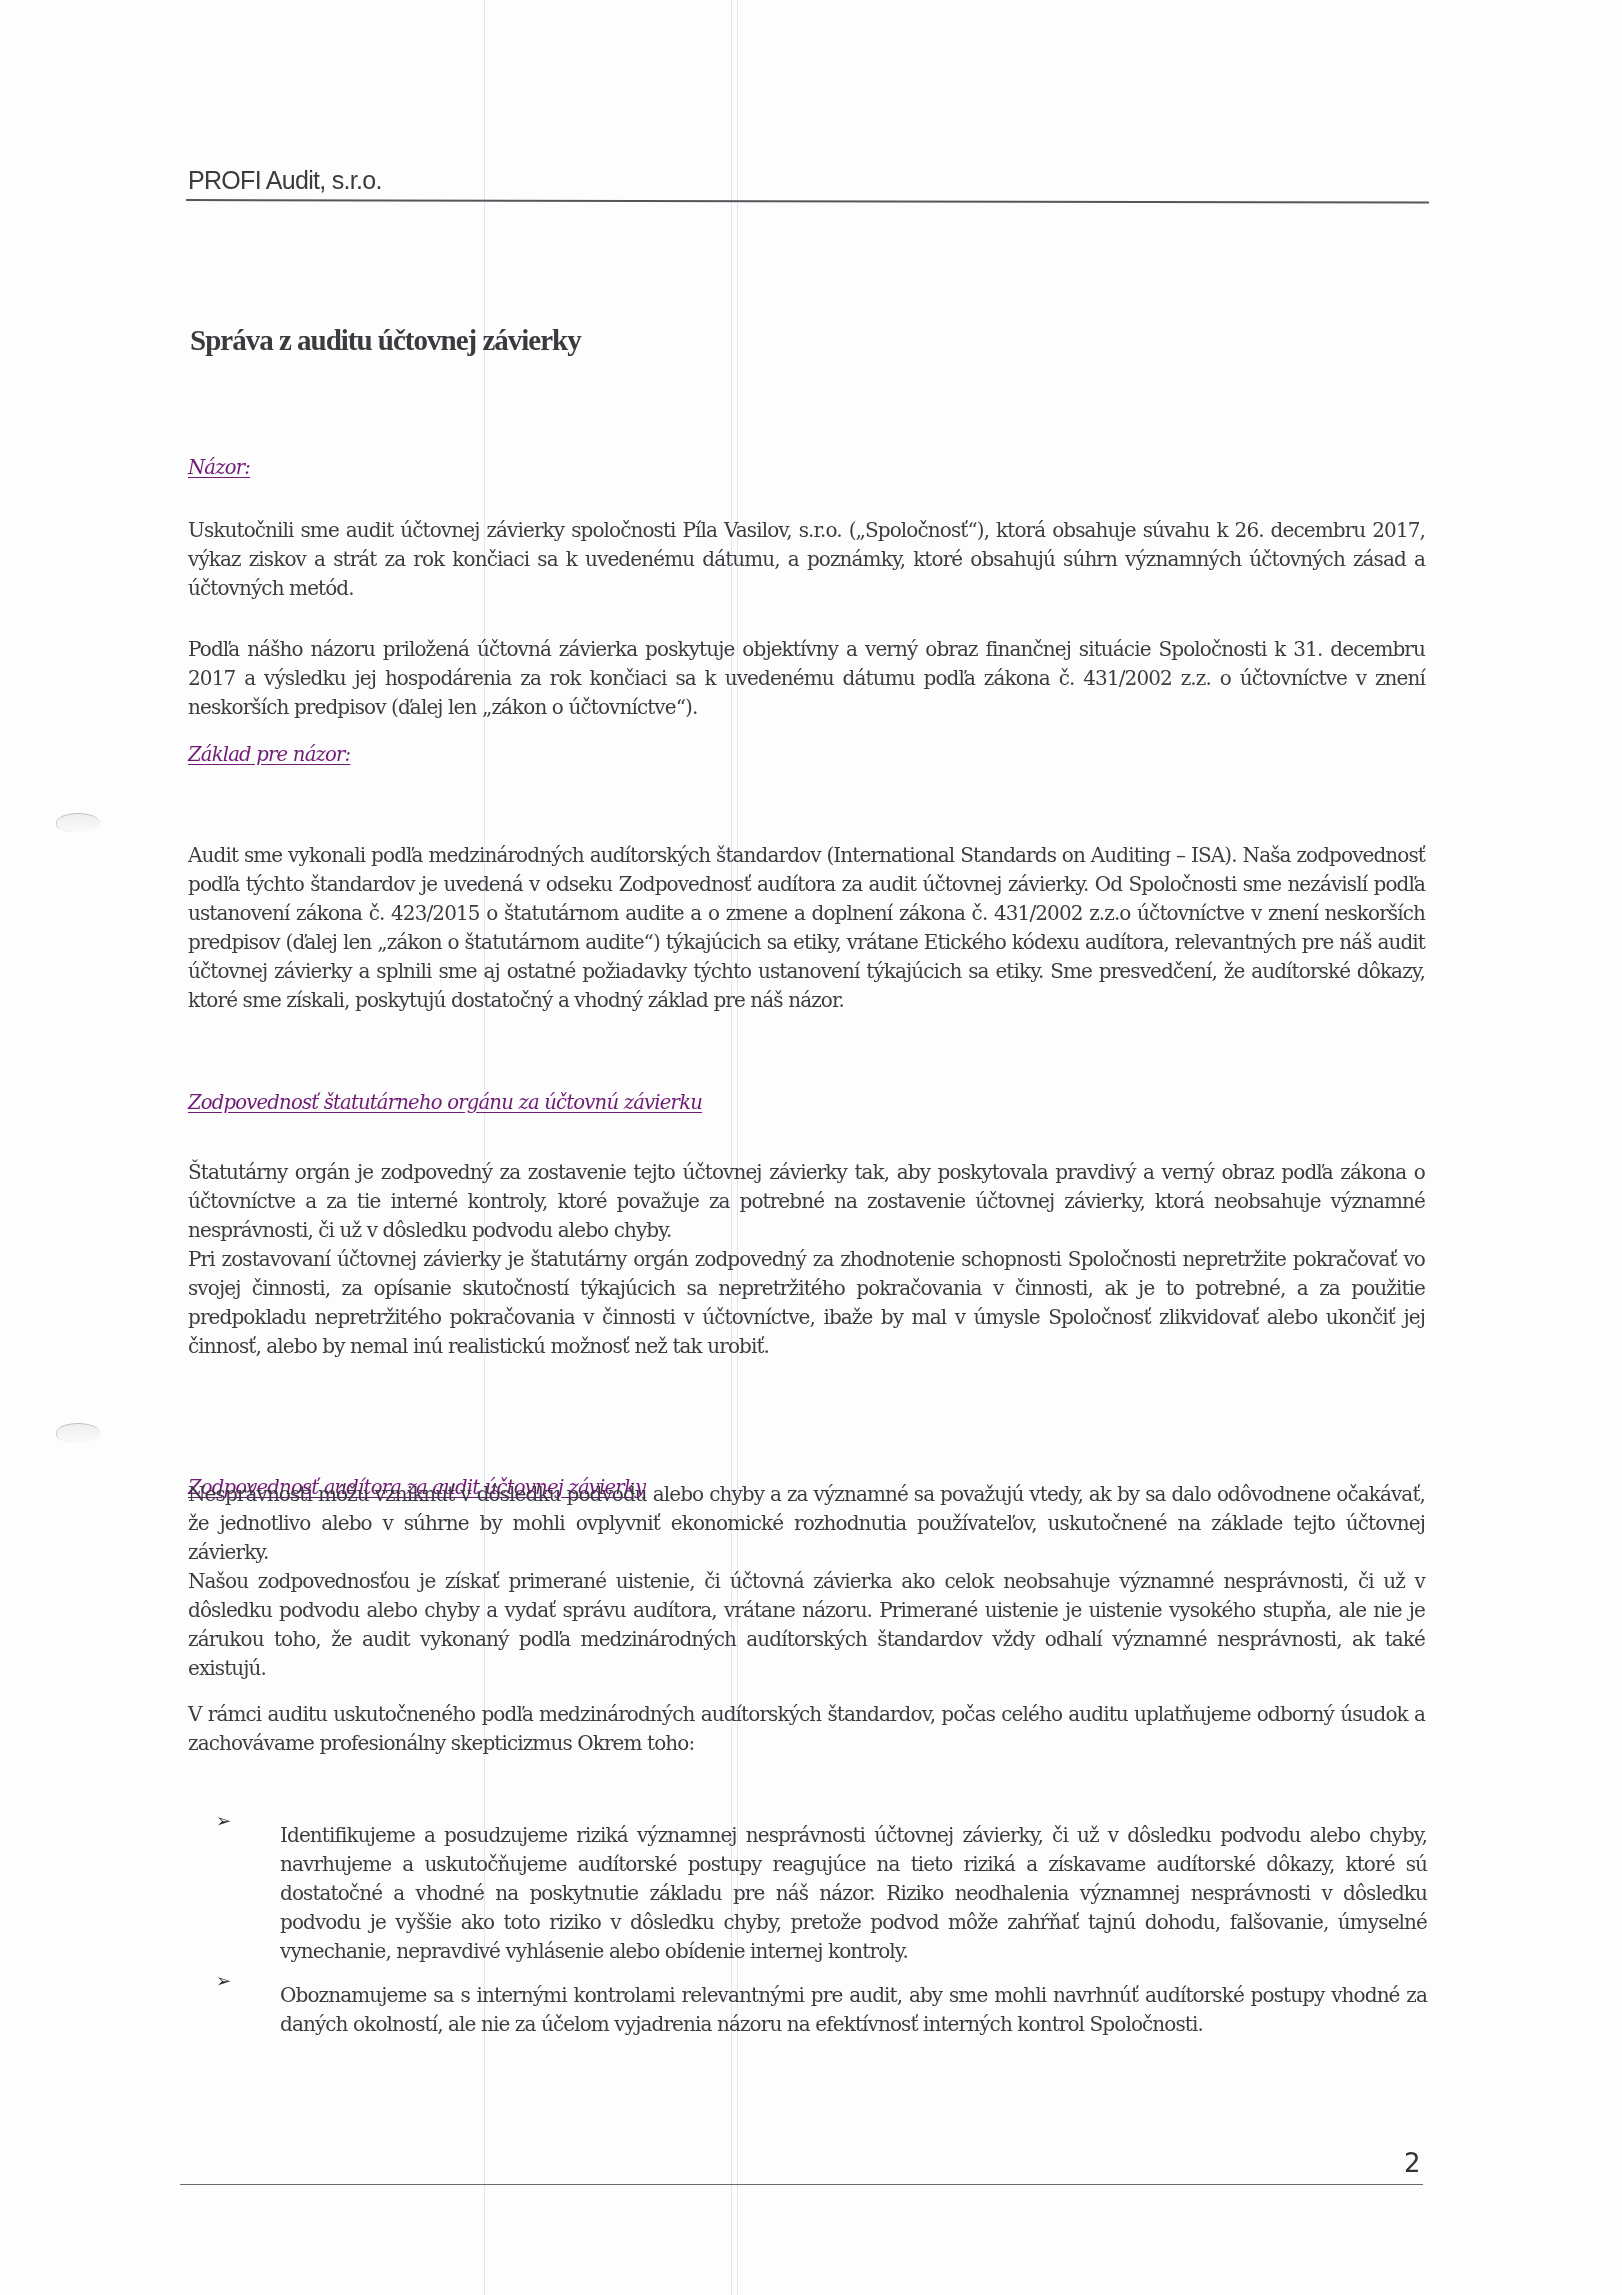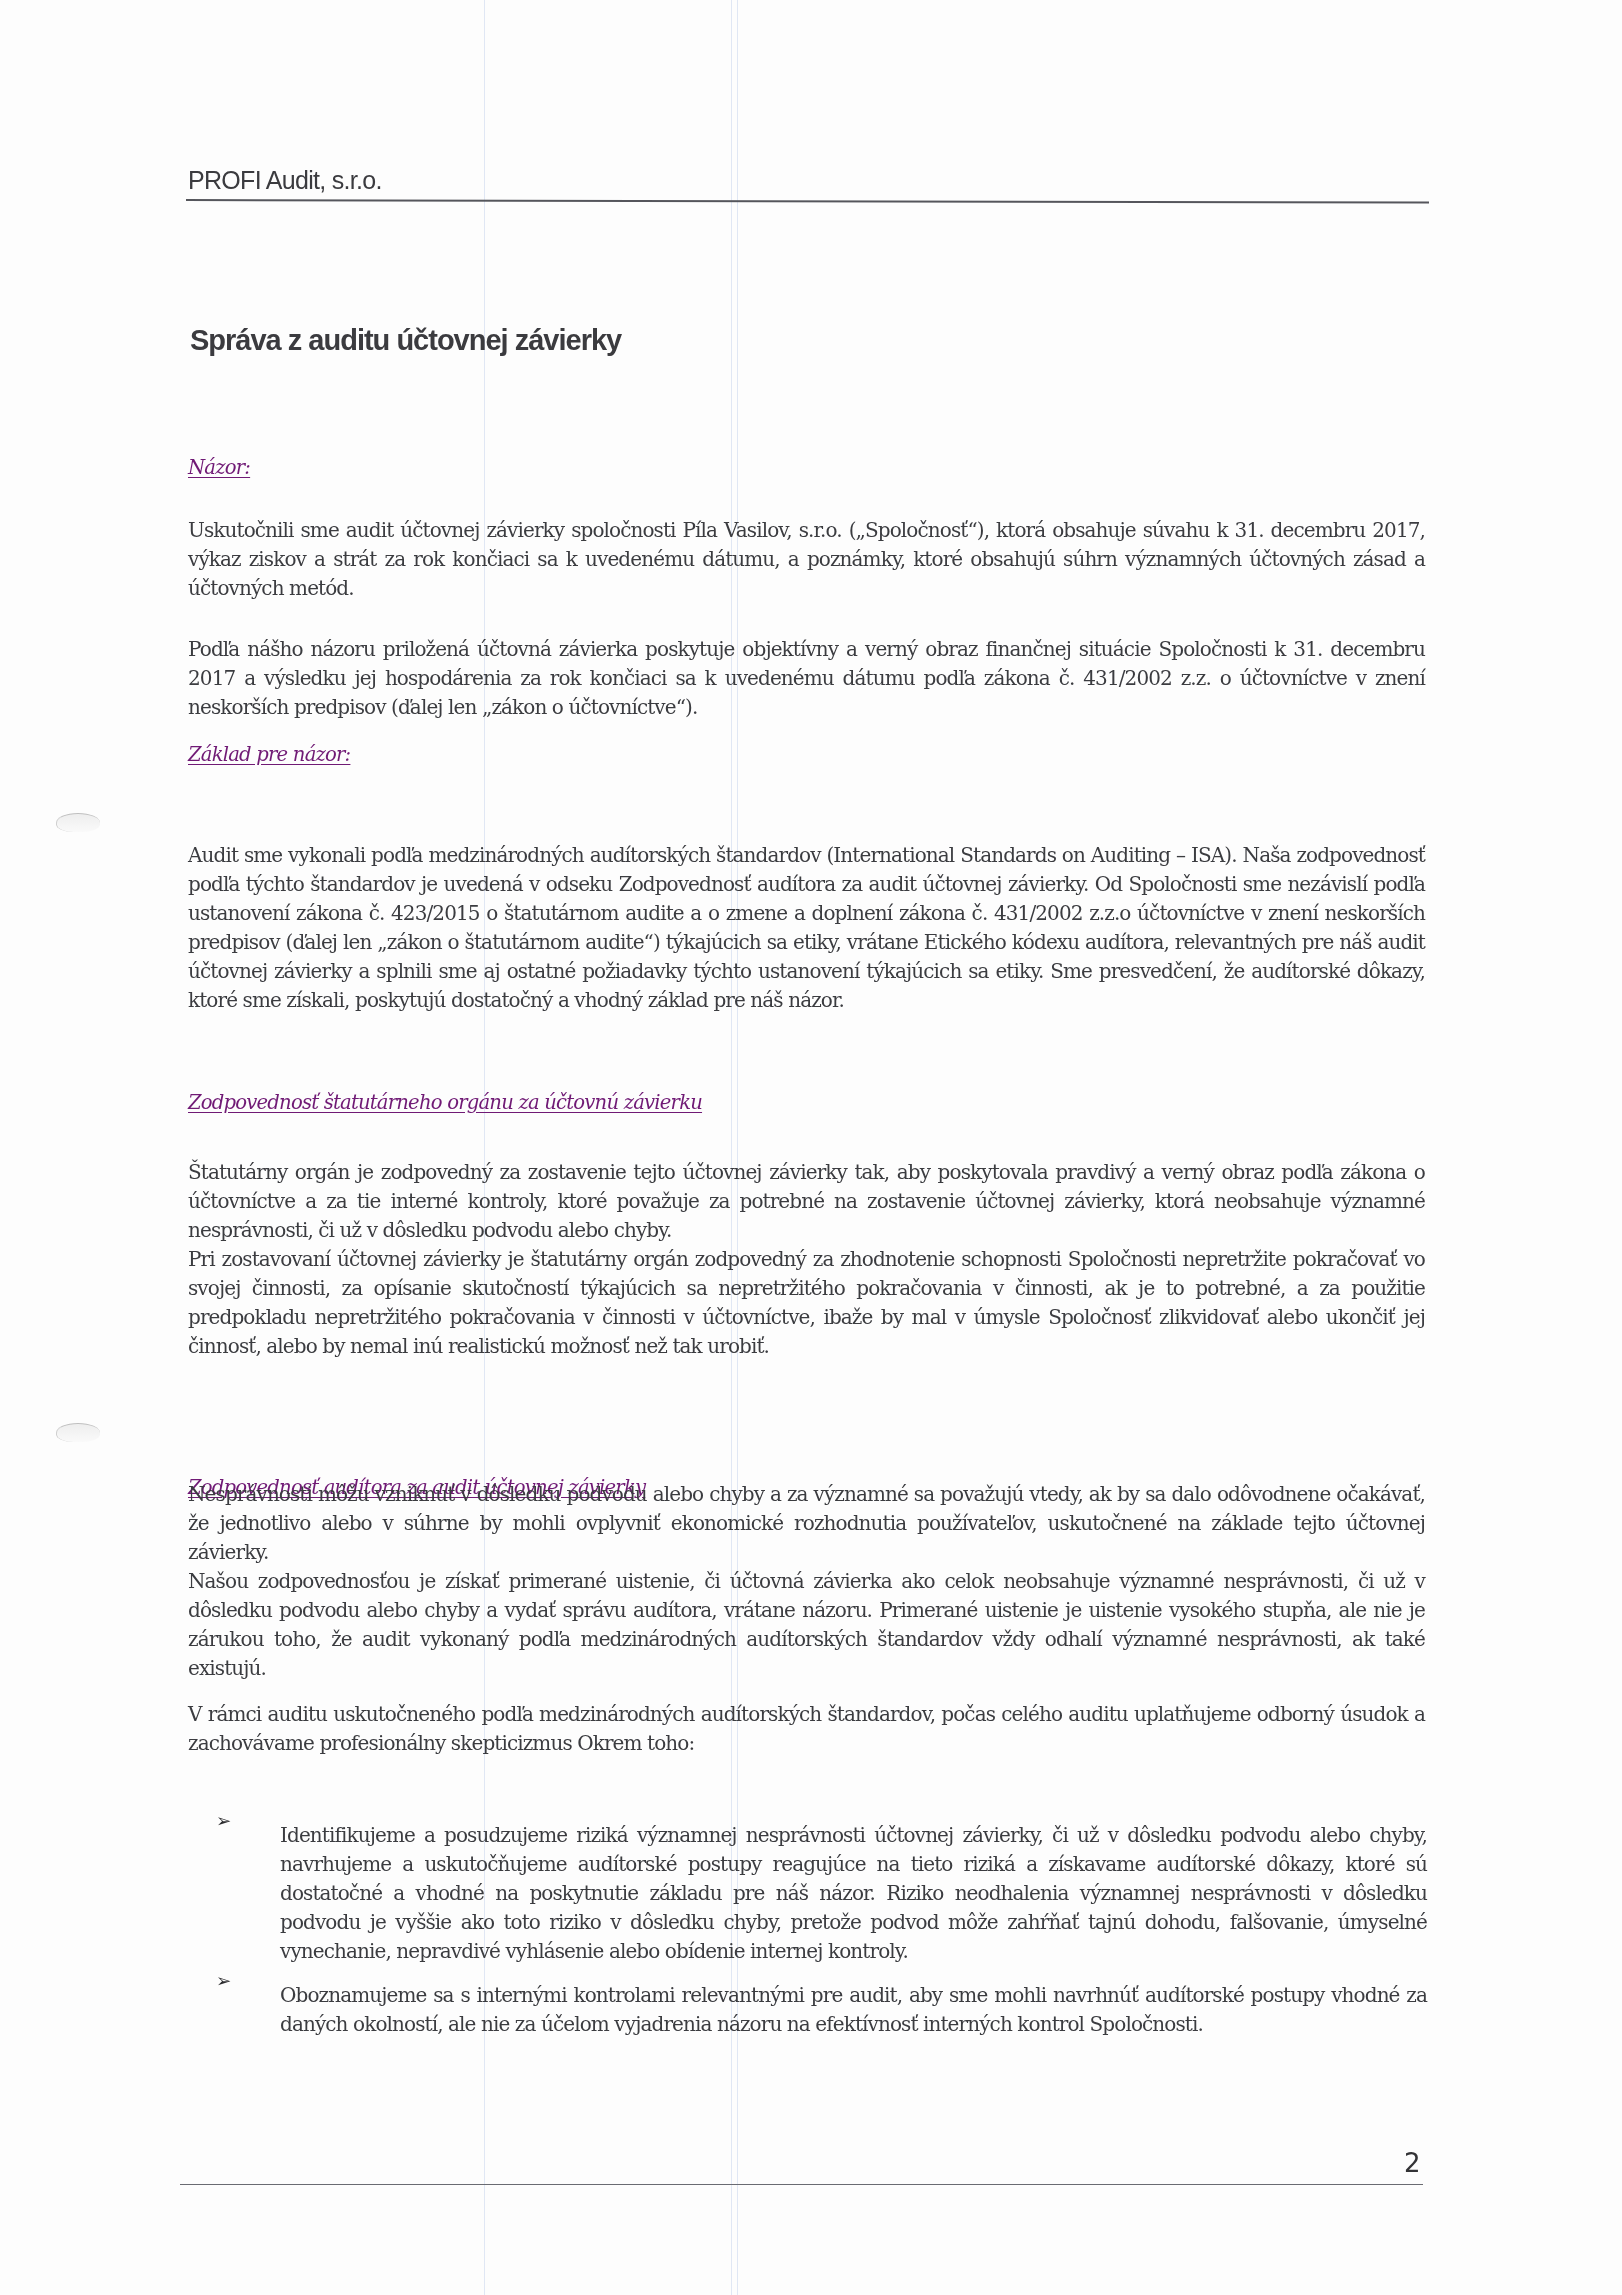--- a/index.html
+++ b/index.html
@@ -49,21 +49,21 @@
       height: 2px;
       background: #55565c;
       transform: rotate(0.12deg);
       transform-origin: left center;
     }
     .doc-title {
       position: absolute;
       left: 190px;
       top: 324px;
       margin: 0;
-      font-family: Liberation Sans, sans-serif;
+      font-family: Liberation Serif, serif;
       font-weight: bold;
       font-size: 29px;
       letter-spacing: -1px;
       color: #3b3b3f;
     }
     .body-text {
       position: absolute;
       left: 188px;
       width: 1237px;
       font-family: "DejaVu Serif", serif;
@@ -144,21 +144,21 @@
 <div class="punch-hole" style="top:813px"></div>
 <div class="punch-hole" style="top:1423px"></div>
 
 <div class="header">PROFI Audit, s.r.o.</div>
 <div class="header-rule"></div>
 
 <h1 class="doc-title">Správa z auditu účtovnej závierky</h1>
 
 <div class="section-heading" style="top:456px">Názor:</div>
 <div class="body-text" style="top:516px">
-  <p>Uskutočnili sme audit účtovnej závierky spoločnosti Píla Vasilov, s.r.o. („Spoločnosť“), ktorá obsahuje súvahu k 31. decembru 2017, výkaz ziskov a strát za rok končiaci sa k uvedenému dátumu, a poznámky, ktoré obsahujú súhrn významných účtovných zásad a účtovných metód.</p>
+  <p>Uskutočnili sme audit účtovnej závierky spoločnosti Píla Vasilov, s.r.o. („Spoločnosť“), ktorá obsahuje súvahu k 26. decembru 2017, výkaz ziskov a strát za rok končiaci sa k uvedenému dátumu, a poznámky, ktoré obsahujú súhrn významných účtovných zásad a účtovných metód.</p>
 </div>
 <div class="body-text" style="top:635px">
   <p>Podľa nášho názoru priložená účtovná závierka poskytuje objektívny a verný obraz finančnej situácie Spoločnosti k 31. decembru 2017 a výsledku jej hospodárenia za rok končiaci sa k uvedenému dátumu podľa zákona č. 431/2002 z.z. o účtovníctve v znení neskorších predpisov (ďalej len „zákon o účtovníctve“).</p>
 </div>
 
 <div class="section-heading" style="top:743px">Základ pre názor:</div>
 <div class="body-text" style="top:841px">
   <p>Audit sme vykonali podľa medzinárodných audítorských štandardov (International Standards on Auditing – ISA). Naša zodpovednosť podľa týchto štandardov je uvedená v odseku Zodpovednosť audítora za audit účtovnej závierky. Od Spoločnosti sme nezávislí podľa ustanovení zákona č. 423/2015 o štatutárnom audite a o zmene a doplnení zákona č. 431/2002 z.z.o účtovníctve v znení neskorších predpisov (ďalej len „zákon o štatutárnom audite“) týkajúcich sa etiky, vrátane Etického kódexu audítora, relevantných pre náš audit účtovnej závierky a splnili sme aj ostatné požiadavky týchto ustanovení týkajúcich sa etiky. Sme presvedčení, že audítorské dôkazy, ktoré sme získali, poskytujú dostatočný a vhodný základ pre náš názor.</p>
 </div>
 

